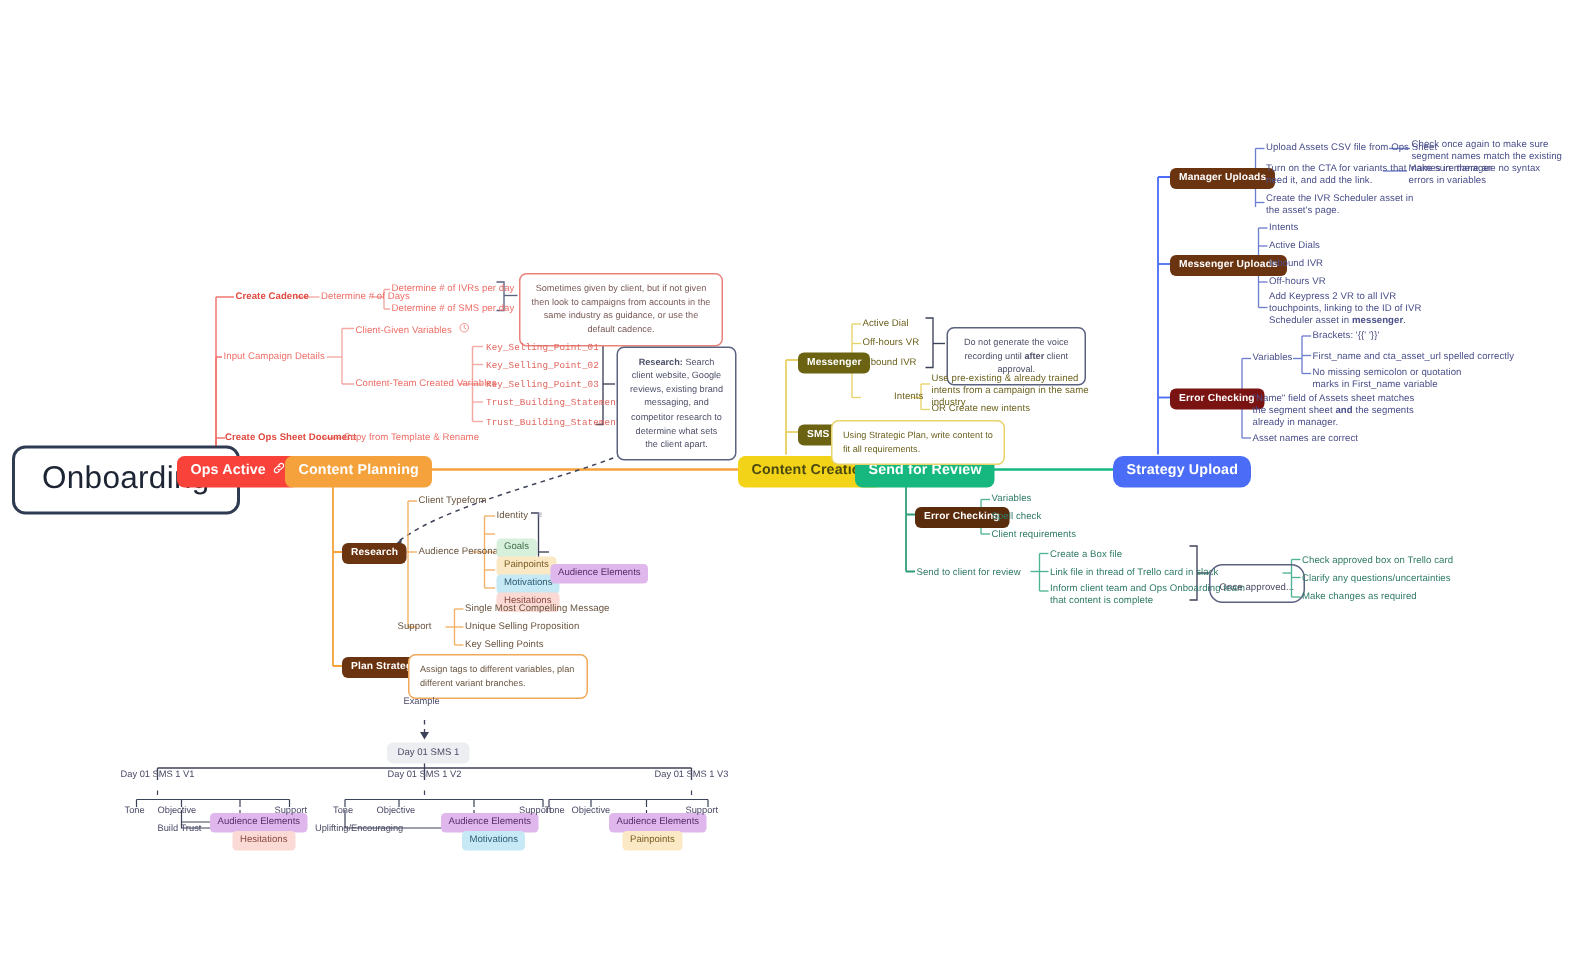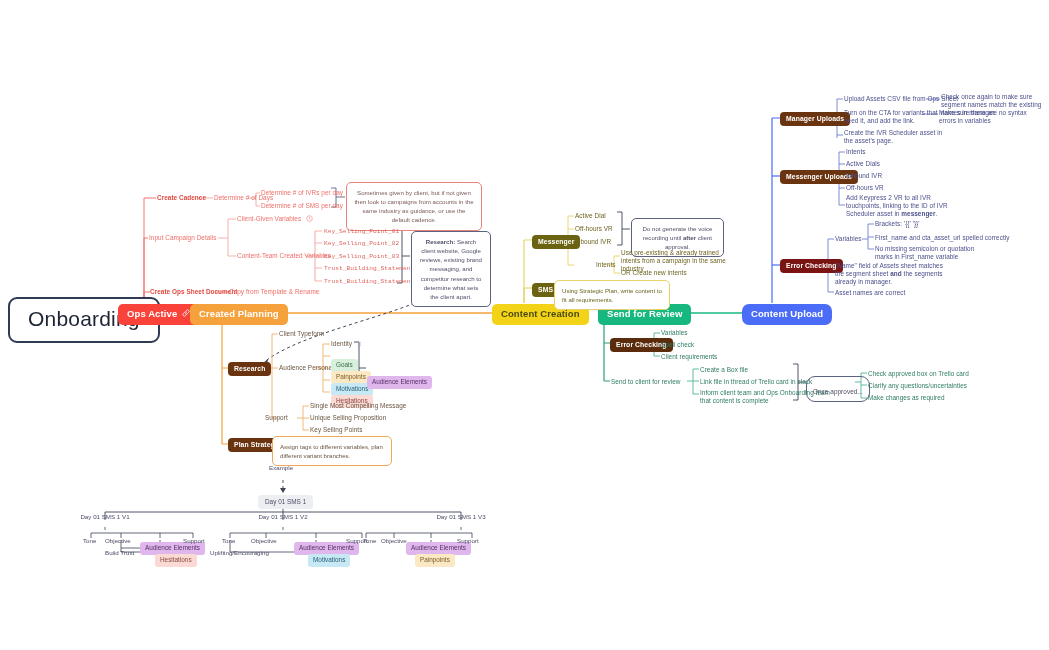--- a/index.html
+++ b/index.html
@@ -266,33 +266,33 @@
   <span>Ops Active</span>
   <span class="icon">
     <svg width="8" height="8" viewBox="0 0 16 16">
           <path d="M6.5 9.5a3 3 0 004.2 0l2.3-2.3a3 3 0 10-4.2-4.2L7.6 4.2" stroke="#fff" stroke-width="1.6" fill="none" stroke-linecap="round"></path>
           <path d="M9.5 6.5a3 3 0 00-4.2 0L3 8.8a3 3 0 104.2 4.2l1.2-1.2" stroke="#fff" stroke-width="1.6" fill="none" stroke-linecap="round"></path>
         </svg>
   </span>
 </div>
 
 <div class="node pill plan" style="left:190px;top:304px;">
-  <span>Created Planning</span>
+  <span>Content Planning</span>
 </div>
 
 <div class="node pill creation" style="left:492px;top:304px;">
   <span>Content Creation</span>
 </div>
 
-<div class="node pill review" style="left:570px;top:304px;margin-left:28px;">
+<div class="node pill review" style="left:570px;top:304px;">
   <span>Send for Review</span>
 </div>
 
 <div class="node pill upload" style="left:742px;top:304px;">
-  <span>Content Upload</span>
+  <span>Strategy Upload</span>
 </div>
 
 <div class="node leaf redb" style="left:157px;top:194px;">Create Cadence</div>
 <div class="node leaf red" style="left:214px;top:194px;">Determine # of Days</div>
 <div class="node leaf red" style="left:261px;top:189px;">Determine # of IVRs per day</div>
 <div class="node leaf red" style="left:261px;top:202px;">Determine # of SMS per day</div>
 
 <div class="node callout red" style="left:346px;top:182px;width:120px;">Sometimes given by client, but if not given then look to campaigns from accounts in the same industry as guidance, or use the default cadence.</div>
 
 <div class="node leaf red" style="left:149px;top:234px;">Input Campaign Details</div>

